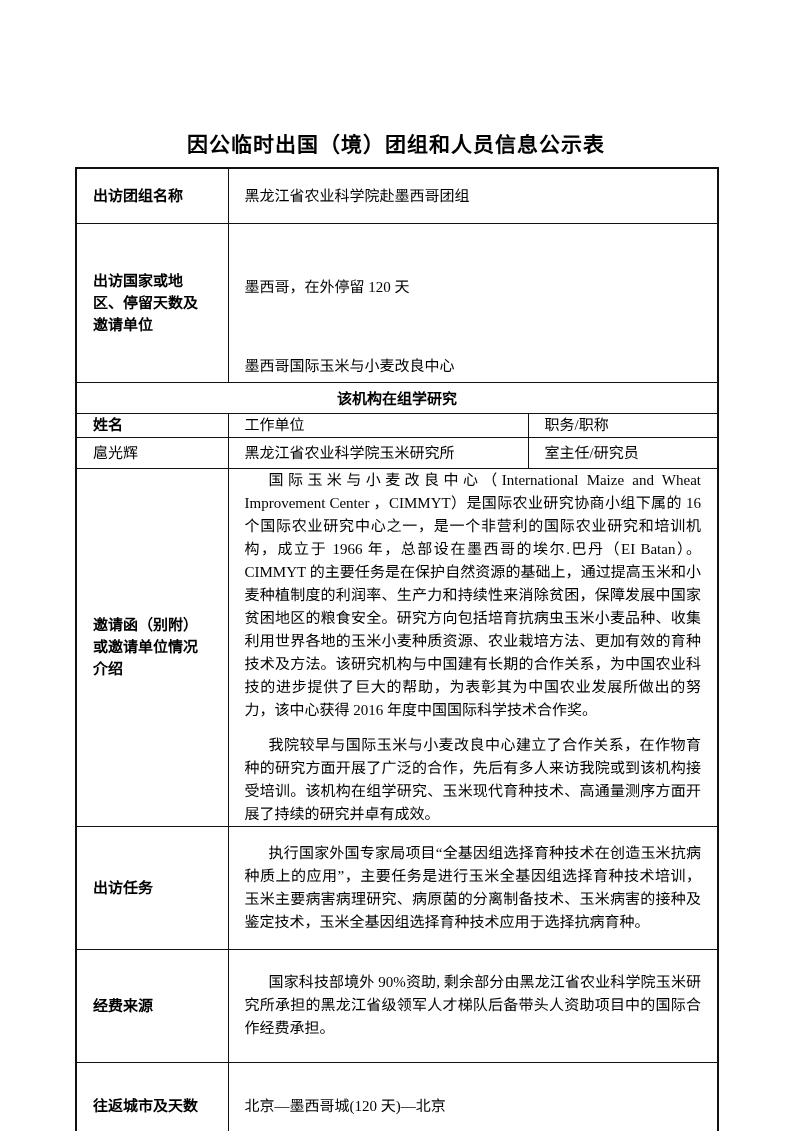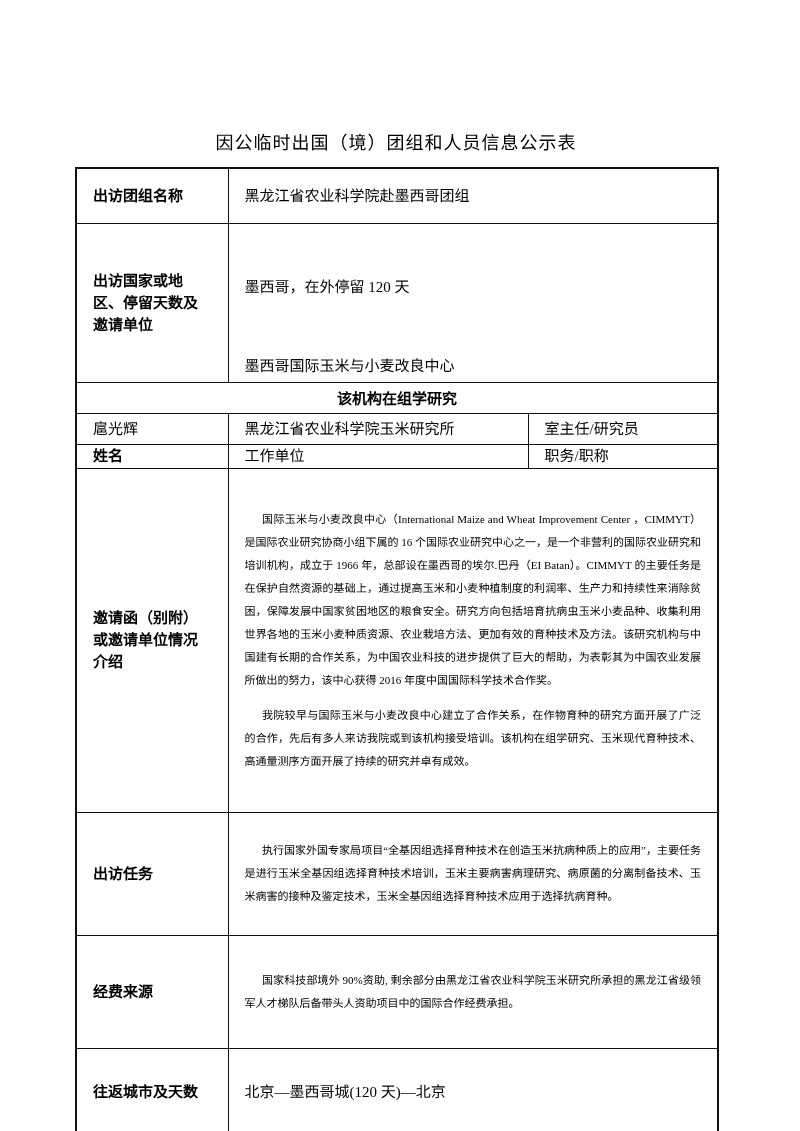--- a/index.html
+++ b/index.html
@@ -12,22 +12,22 @@
   .page {
     position: relative;
     width: 800px; height: 1131px;
     background: #ffffff;
     overflow: hidden;
   }
   .doc-title {
     position: absolute;
     top: 128px; left: 75px; width: 642px;
     text-align: center;
-    font-size: 18px;
-    font-weight: normal;
+    font-size: 21px;
+    font-weight: bold;
     font-family: "Liberation Serif", "DejaVu Serif", serif;
     letter-spacing: 1px;
   }
   table.form {
     position: absolute;
     top: 167px; left: 75px;
     width: 642px;
     border-collapse: collapse;
     table-layout: fixed;
     border: 2px solid #111;
@@ -49,21 +49,21 @@
     text-align: center;
     font-family: "Liberation Sans", "DejaVu Sans", sans-serif;
     font-weight: bold;
   }
   td.coltop { font-weight: normal; font-family: "Liberation Serif", "DejaVu Serif", serif; }
   .dest-line { line-height: 32px; margin-top: 47px; }
   td.longtext { vertical-align: top; padding-top: 8px; }
   .para {
     text-align: justify;
     text-indent: 1.6em;
-    font-size: 11px;
+    font-size: 15px;
     line-height: 23px;
   }
   .para + .para { margin-top: 12px; }
 </style>
 </head>
 <body>
 
 <div class="page">
 
   <h1 class="doc-title">因公临时出国（境）团组和人员信息公示表</h1>
@@ -86,30 +86,30 @@
       <td class="value" colspan="2">
         <div class="dest-line">墨西哥，在外停留 120 天</div>
         <div class="dest-line">墨西哥国际玉米与小麦改良中心</div>
       </td>
     </tr>
 
     <tr style="height:31px">
       <td class="section" colspan="3">该机构在组学研究</td>
     </tr>
 
+    <tr style="height:24px">
+      <td class="label">姓名</td>
+      <td class="value coltop">工作单位</td>
+      <td class="value coltop">职务/职称</td>
+    </tr>
+
     <tr style="height:31px">
       <td class="value">扈光辉</td>
       <td class="value">黑龙江省农业科学院玉米研究所</td>
       <td class="value">室主任/研究员</td>
-    </tr>
-
-    <tr style="height:24px">
-      <td class="label">姓名</td>
-      <td class="value coltop">工作单位</td>
-      <td class="value coltop">职务/职称</td>
     </tr>
 
     <tr style="height:344px">
       <td class="label">邀请函（别附）或邀请单位情况介绍</td>
       <td class="longtext" colspan="2">
         <p class="para">国际玉米与小麦改良中心（International Maize and Wheat Improvement Center ，CIMMYT）是国际农业研究协商小组下属的 16 个国际农业研究中心之一，是一个非营利的国际农业研究和培训机构，成立于 1966 年，总部设在墨西哥的埃尔.巴丹（EI Batan）。CIMMYT 的主要任务是在保护自然资源的基础上，通过提高玉米和小麦种植制度的利润率、生产力和持续性来消除贫困，保障发展中国家贫困地区的粮食安全。研究方向包括培育抗病虫玉米小麦品种、收集利用世界各地的玉米小麦种质资源、农业栽培方法、更加有效的育种技术及方法。该研究机构与中国建有长期的合作关系，为中国农业科技的进步提供了巨大的帮助，为表彰其为中国农业发展所做出的努力，该中心获得 2016 年度中国国际科学技术合作奖。</p>
         <p class="para">我院较早与国际玉米与小麦改良中心建立了合作关系，在作物育种的研究方面开展了广泛的合作，先后有多人来访我院或到该机构接受培训。该机构在组学研究、玉米现代育种技术、高通量测序方面开展了持续的研究并卓有成效。</p>
       </td>
     </tr>
 

